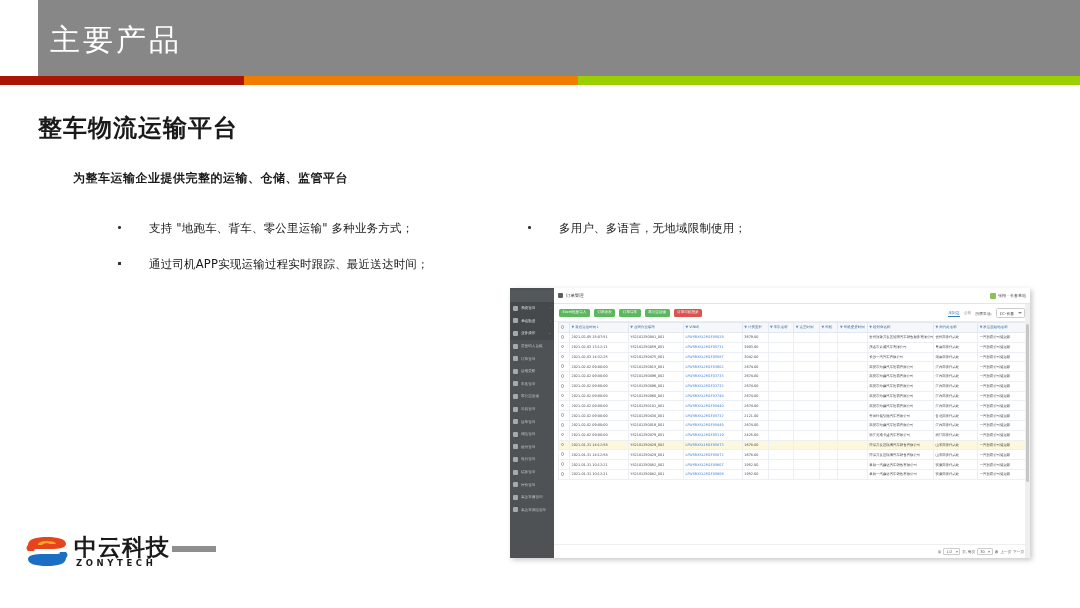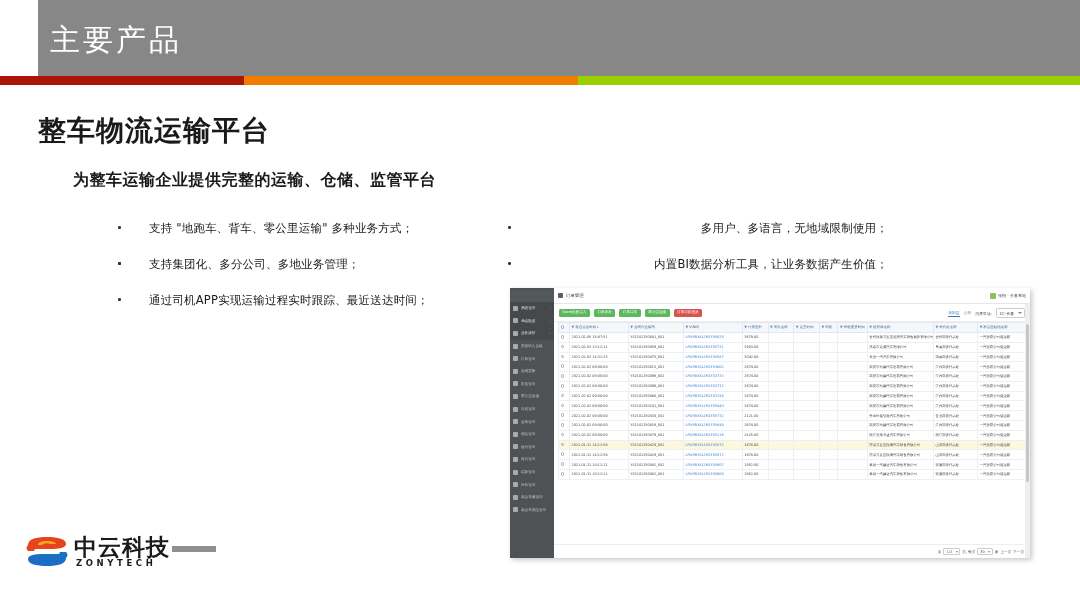--- a/index.html
+++ b/index.html
@@ -20,30 +20,30 @@
     line-height:40px;
   }
   .bar { position:absolute; top:76px; height:9px; }
   .bar-red   { left:0px;   width:244px; background:#aa1505; }
   .bar-org   { left:244px; width:334px; background:#f07c00; }
   .bar-grn   { left:578px; width:502px; background:#9ccf00; }
 
   
   .h1 {
     position:absolute; left:38px; top:112px;
-    font-size:28px; color:#1a1a1a; font-weight:700; letter-spacing:1px;
+    font-size:24px; color:#1a1a1a; font-weight:700; letter-spacing:1px;
   }
   .h2 {
     position:absolute; left:73px; top:170px;
-    font-size:16px; color:#1a1a1a; font-weight:700; letter-spacing:0.5px;
+    font-size:12px; color:#1a1a1a; font-weight:700; letter-spacing:0.5px;
   }
 
   .bullets { position:absolute; }
   .bullets.col-left  { left:118px; top:221px; width:380px; }
-  .bullets.col-right { left:508px; top:221px; width:380px;text-align:right; }
+  .bullets.col-right { left:528px; top:221px; width:380px; }
   .bullet {
     position:relative; padding-left:31px;
     font-size:11.5px; color:#1a1a1a; line-height:14px;
     margin-bottom:22px; letter-spacing:0.2px;
   }
   .bullet .dot {
     position:absolute; left:0; top:5px;
     width:2.5px; height:2.5px; background:#333; border-radius:50%;
   }
 
@@ -163,26 +163,25 @@
   <div class="bar bar-red"></div>
   <div class="bar bar-org"></div>
   <div class="bar bar-grn"></div>
 
   <div class="h1">整车物流运输平台</div>
   <div class="h2">为整车运输企业提供完整的运输、仓储、监管平台</div>
 
   <div class="bullets col-left" id="bul-left">
       <div class="bullet"><span class="dot"></span><span>支持 "地跑车、背车、零公里运输" 多种业务方式；</span></div>
       <div class="bullet"><span class="dot"></span></div>
-      <div class="bullet"><span class="dot"></span><span>支持集团化、多分公司、多地业务管理；</span></div>
+      <div class="bullet"><span class="dot"></span></div>
       <div class="bullet"><span class="dot"></span><span>通过司机APP实现运输过程实时跟踪、最近送达时间；</span></div>
     </div>
   <div class="bullets col-right" id="bul-right">
       <div class="bullet"><span class="dot"></span><span>多用户、多语言，无地域限制使用；</span></div>
-      <div class="bullet"><span class="dot"></span><span>内置BI数据分析工具，让业务数据产生价值；</span></div>
     </div>
 
   <div class="shot">
     <div class="shot-inner">
 
       <div class="app-side">
         <div class="side-logo"></div>
         <div id="side-groups">
             <div class="side-item grp">
               <span class="side-ic"></span>

